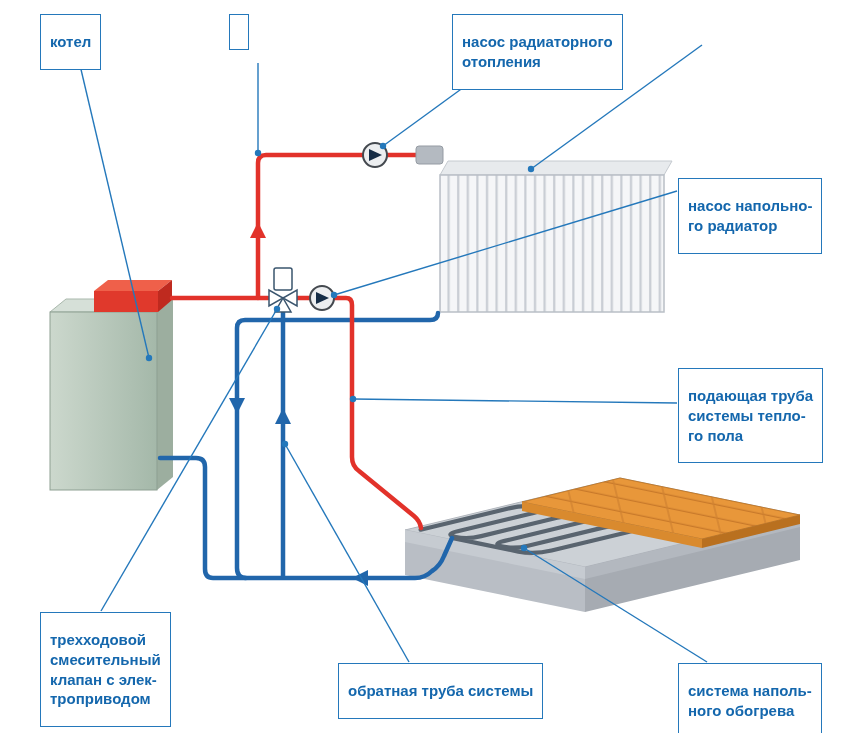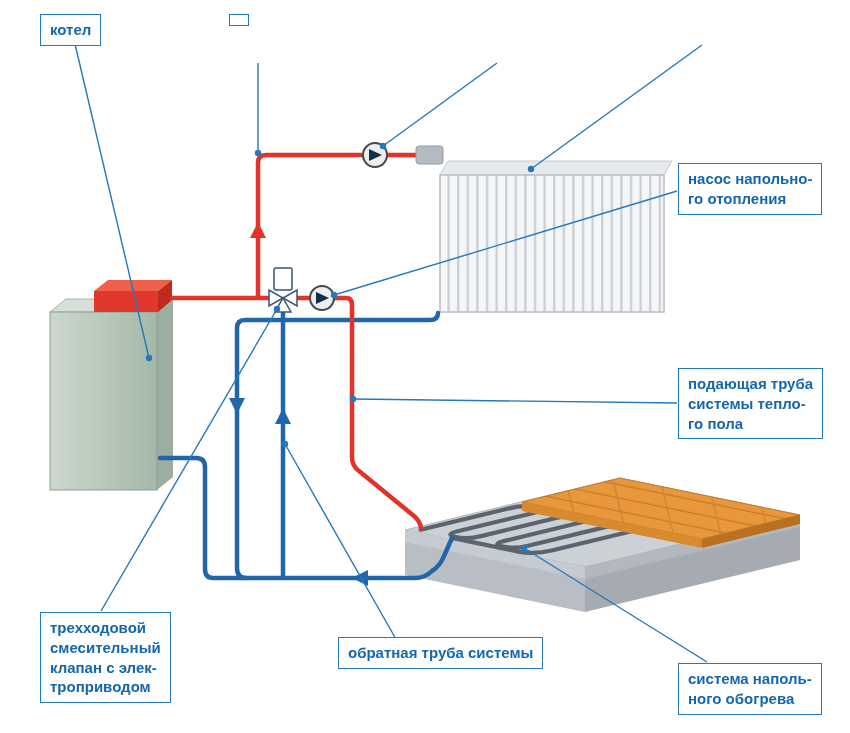--- a/index.html
+++ b/index.html
@@ -7,21 +7,21 @@
     --pipe-return:#2166ab;
     --label-blue:#1467ad;
     --label-border:#2478bb;
   }
   html,body{margin:0;padding:0;background:#fff;}
   .stage{position:relative;width:850px;height:733px;background:#fff;overflow:hidden;
          font-family:"Liberation Sans",sans-serif;}
   .stage svg{position:absolute;left:0;top:0;z-index:1;}
   .label{position:absolute;z-index:3;background:#fff;
          border:1.5px solid var(--label-border,#2478bb);
-         padding:5px 9px;font-weight:bold;font-size:15px;line-height:1.32;
+         padding:17px 9px;font-weight:bold;font-size:15px;line-height:1.32;
          color:var(--label-blue,#1467ad);white-space:nowrap;}
   .label .ln{display:block;}
   .pipe-r{stroke:var(--pipe-supply,#e2322a);stroke-width:4.5;fill:none;
           stroke-linecap:round;stroke-linejoin:round;}
   .pipe-b{stroke:var(--pipe-return,#2166ab);stroke-width:4.5;fill:none;
           stroke-linecap:round;stroke-linejoin:round;}
   .arr-r{fill:var(--pipe-supply,#e2322a);}
   .arr-b{fill:var(--pipe-return,#2166ab);}
   .leader{stroke:var(--label-border,#2478bb);stroke-width:1.4;fill:none;}
   .ldot{fill:var(--label-border,#2478bb);}
@@ -152,41 +152,45 @@
   </g>
 </svg>
 
 <div class="label" style="left:40px;top:14px">
   <span class="ln">котел</span>
 </div>
 
 <div class="label" style="left:229px;top:14px">
 </div>
 
+<div class="label" style="left:452px;top:14px">
+  <span class="ln">насос радиаторного</span>
+  <span class="ln">отопления</span>
+</div>
 
 
-<div class="label" style="left:678px;top:163px">
+<div class="label" style="left:678px;top:178px">
   <span class="ln">насос напольно-</span>
-  <span class="ln">го отопления</span>
+  <span class="ln">го радиатор</span>
 </div>
 
 <div class="label" style="left:678px;top:368px">
   <span class="ln">подающая труба</span>
   <span class="ln">системы тепло-</span>
   <span class="ln">го пола</span>
 </div>
 
 <div class="label" style="left:40px;top:612px">
   <span class="ln">трехходовой</span>
   <span class="ln">смесительный</span>
   <span class="ln">клапан с элек-</span>
   <span class="ln">троприводом</span>
 </div>
 
-<div class="label" style="left:338px;top:637px">
+<div class="label" style="left:338px;top:663px">
   <span class="ln">обратная труба системы</span>
 </div>
 
 <div class="label" style="left:678px;top:663px">
   <span class="ln">система наполь-</span>
   <span class="ln">ного обогрева</span>
 </div>
 
 </div>
 

